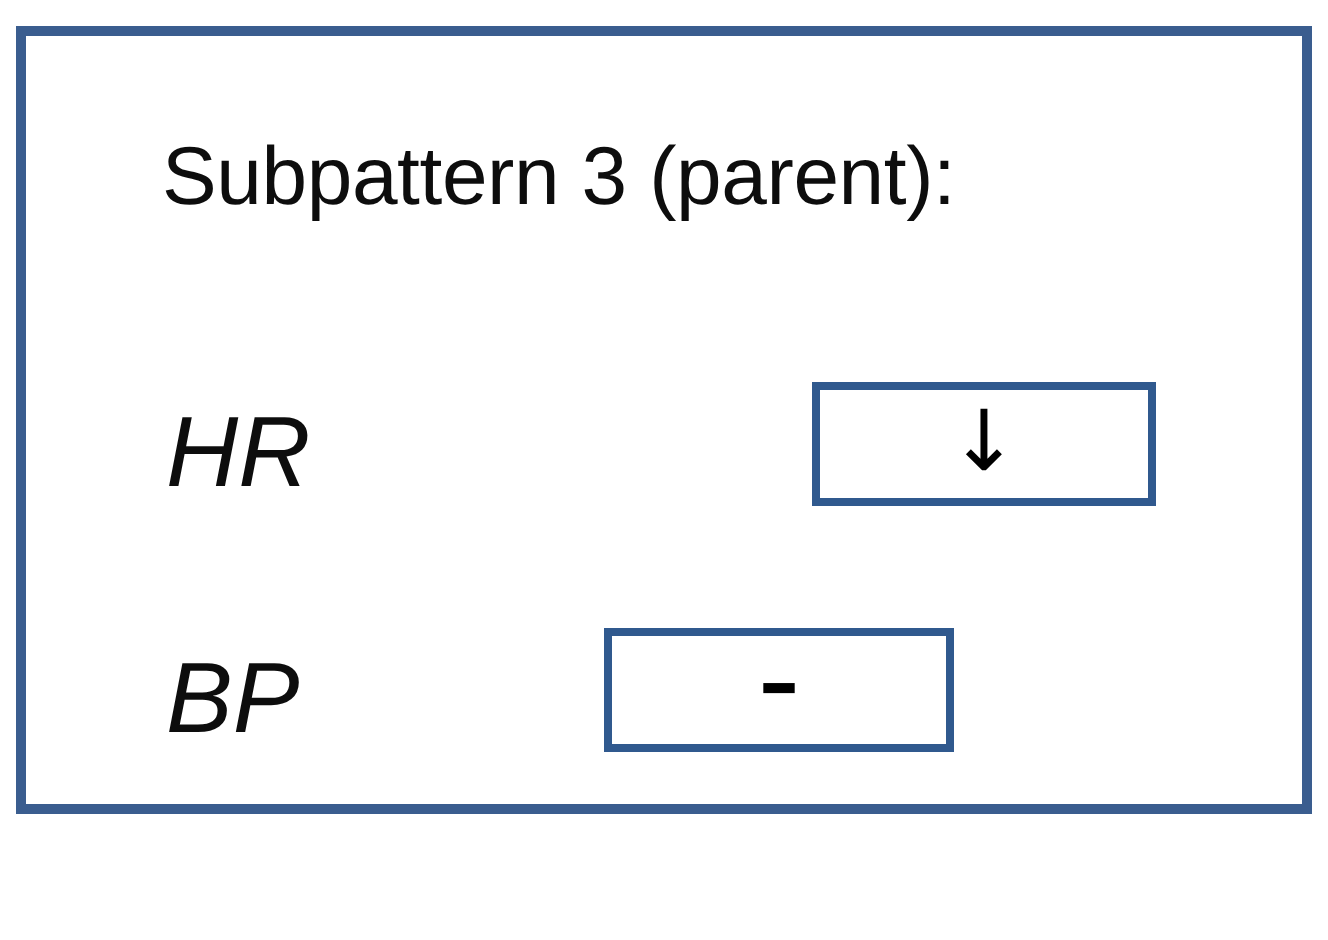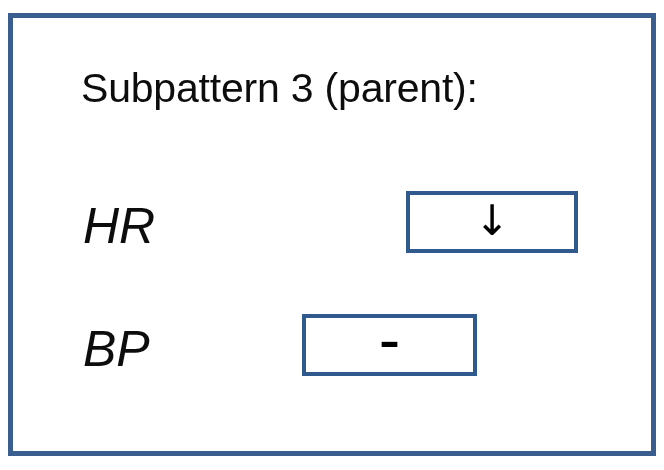--- a/index.html
+++ b/index.html
@@ -20,21 +20,21 @@
     height: 470px;
     background: #ffffff;
   }
 
   
   .panel {
     position: absolute;
     left: 8px;
     top: 13px;
     width: 648px;
-    height: 443px;
+    height: 394px;
     box-sizing: border-box;
     border: 5px solid #3A5D8F;
     background: #ffffff;
   }
 
   
   .panel-title {
     position: absolute;
     left: 68px;
     top: 47px;

